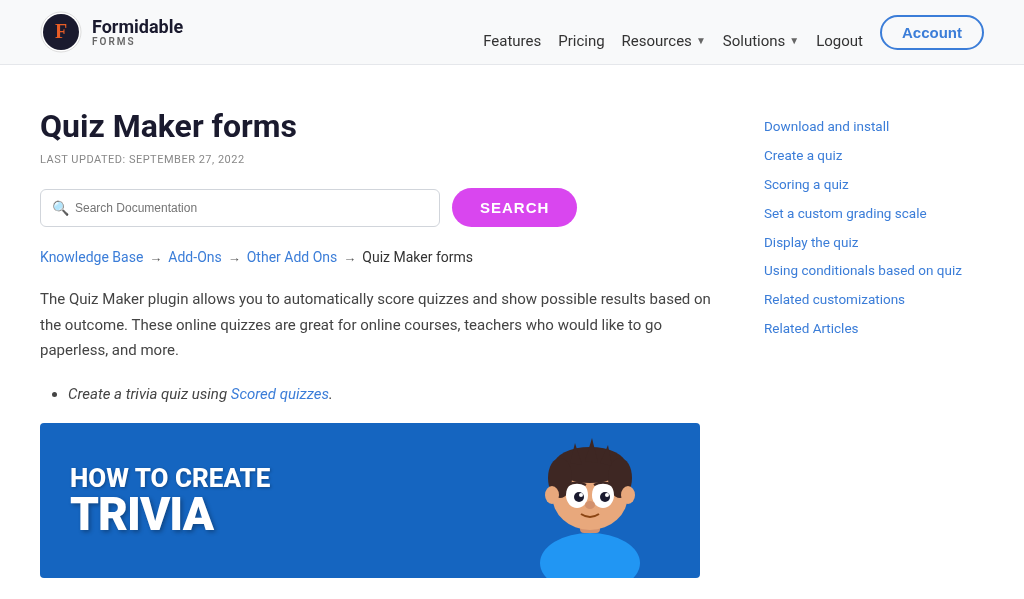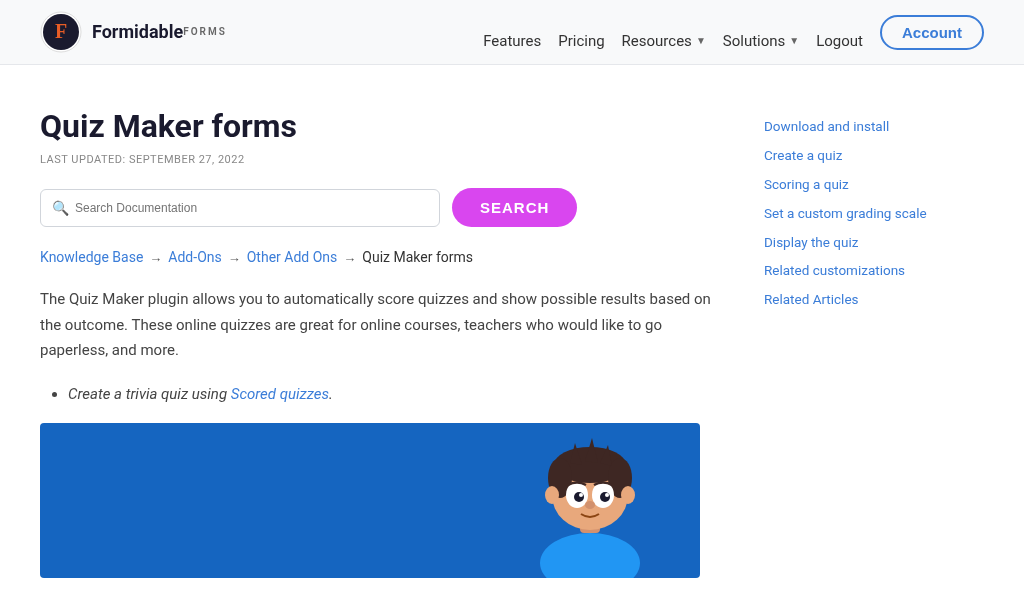--- a/index.html
+++ b/index.html
@@ -19,23 +19,22 @@
       display: flex;
       align-items: center;
       gap: 10px;
     }
     .logo-icon {
       width: 42px;
       height: 42px;
     }
     .logo-text {
       display: flex;
-      flex-direction: row;
+      flex-direction: column;
       line-height: 1.1;
-      align-items: center;
     }
     .logo-formidable {
       font-size: 18px;
       font-weight: 700;
       color: #1a1a2e;
     }
     .logo-forms {
       font-size: 10px;
       font-weight: 600;
       letter-spacing: 2px;
@@ -313,20 +312,24 @@
       <p class="article-intro">The Quiz Maker plugin allows you to automatically score quizzes and show possible results based on the outcome. These online quizzes are great for online courses, teachers who would like to go paperless, and more.</p>
 
       <ul class="article-list">
         <li>
           <span>Create a trivia quiz using</span>
           <a class="article-link">Scored quizzes</a>.
         </li>
       </ul>
 
       <div class="article-image">
+        <div class="image-text-area">
+          <div class="how-to-create">HOW TO CREATE</div>
+          <div class="trivia-text">TRIVIA</div>
+        </div>
 
         <svg class="cartoon-character" viewBox="0 0 220 155" xmlns="http://www.w3.org/2000/svg">
 
           <ellipse cx="110" cy="140" rx="50" ry="30" fill="#2196F3"></ellipse>
 
           <rect x="100" y="90" width="20" height="20" fill="#D2916E" rx="4"></rect>
 
           <ellipse cx="110" cy="72" rx="38" ry="35" fill="#E8A87C"></ellipse>
 
           <ellipse cx="110" cy="42" rx="36" ry="18" fill="#3E2723"></ellipse>
@@ -360,18 +363,19 @@
     </div>
   </div>
 
   <aside class="sidebar">
     <div id="sidebar-links-container">
         <a class="sidebar-link">Download and install</a>
         <a class="sidebar-link">Create a quiz</a>
         <a class="sidebar-link">Scoring a quiz</a>
         <a class="sidebar-link">Set a custom grading scale</a>
         <a class="sidebar-link">Display the quiz</a>
+        <a class="sidebar-link">Using conditionals based on quiz</a>
         <a class="sidebar-link">Related customizations</a>
         <a class="sidebar-link">Related Articles</a>
       </div>
   </aside>
 
 </div>
 
 </body></html>

